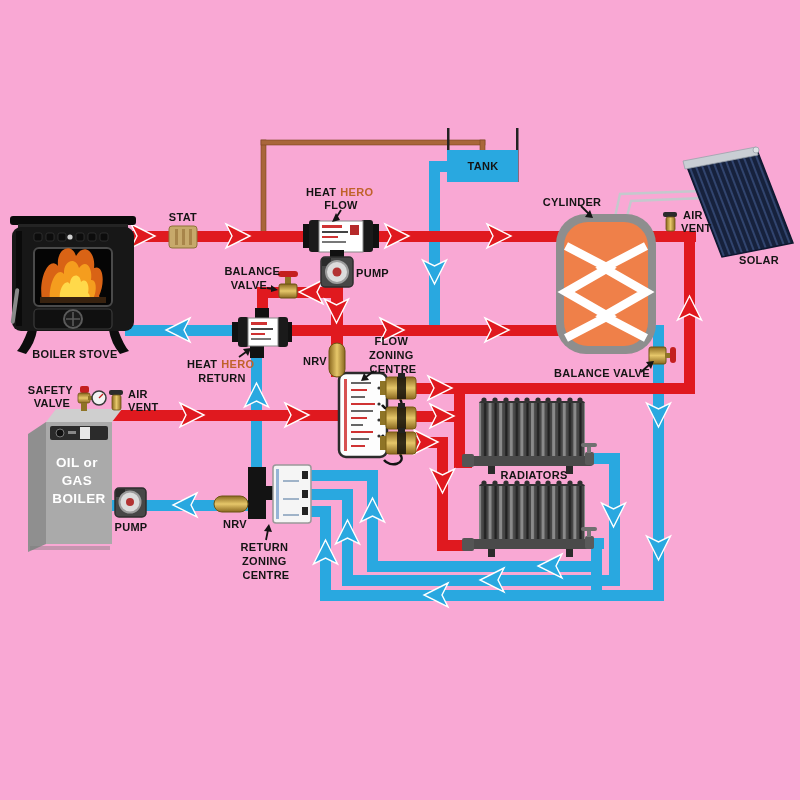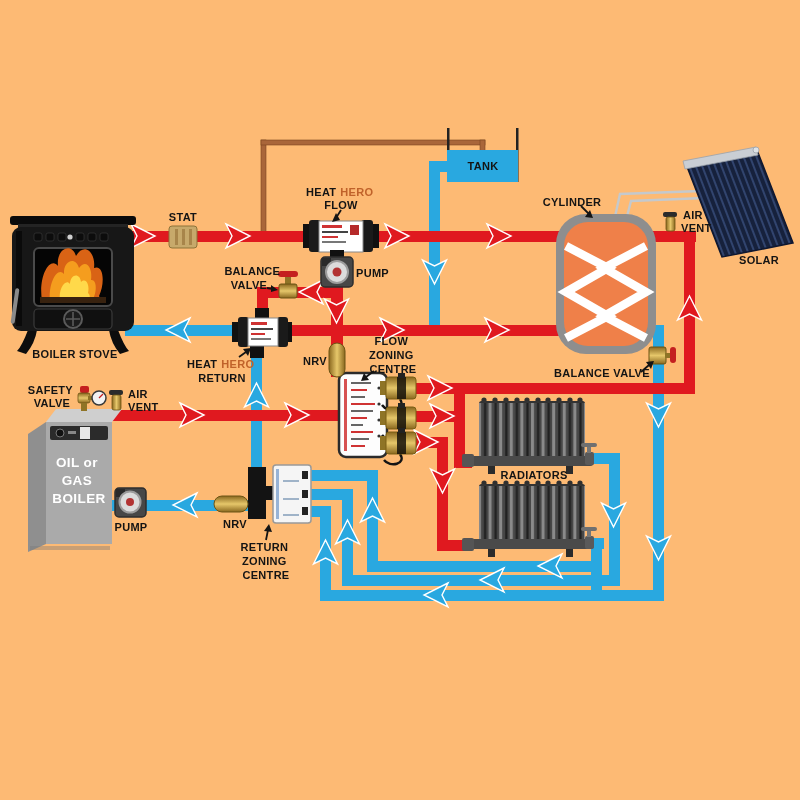--- a/index.html
+++ b/index.html
@@ -1,16 +1,16 @@
 <!DOCTYPE html>
 <html><head>
 <meta charset="utf-8">
 <style>
   html,body{margin:0;padding:0;background:#fff;}
-  .stage{position:relative;width:800px;height:800px;background:#fdba74;overflow:hidden;
+  .stage{position:relative;width:800px;height:800px;background:#f9a8d4;overflow:hidden;
          font-family:"Liberation Sans",sans-serif;}
   svg{position:absolute;left:0;top:0;}
   .lbl{font:700 11px "Liberation Sans",sans-serif;fill:#141414;letter-spacing:.3px;}
   .lbl-white{font:700 13.5px "Liberation Sans",sans-serif;fill:#ffffff;letter-spacing:.4px;}
   .hero{fill:#c0622a;}
   .ptr{stroke:#141414;stroke-width:1.8;fill:none;}
   .ptrh{fill:#141414;}
 </style>
 </head>
 <body>

